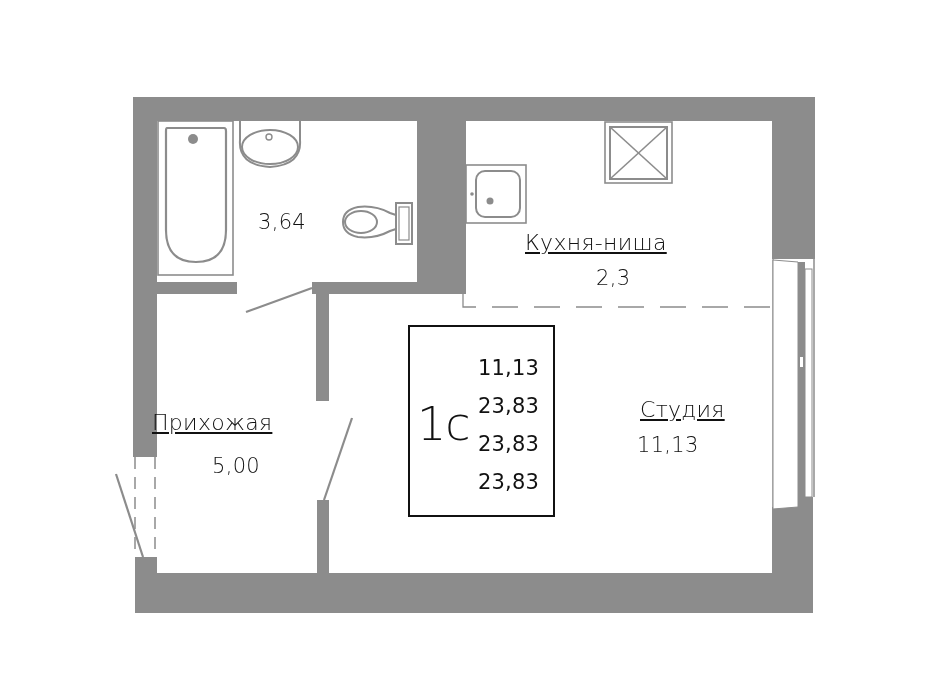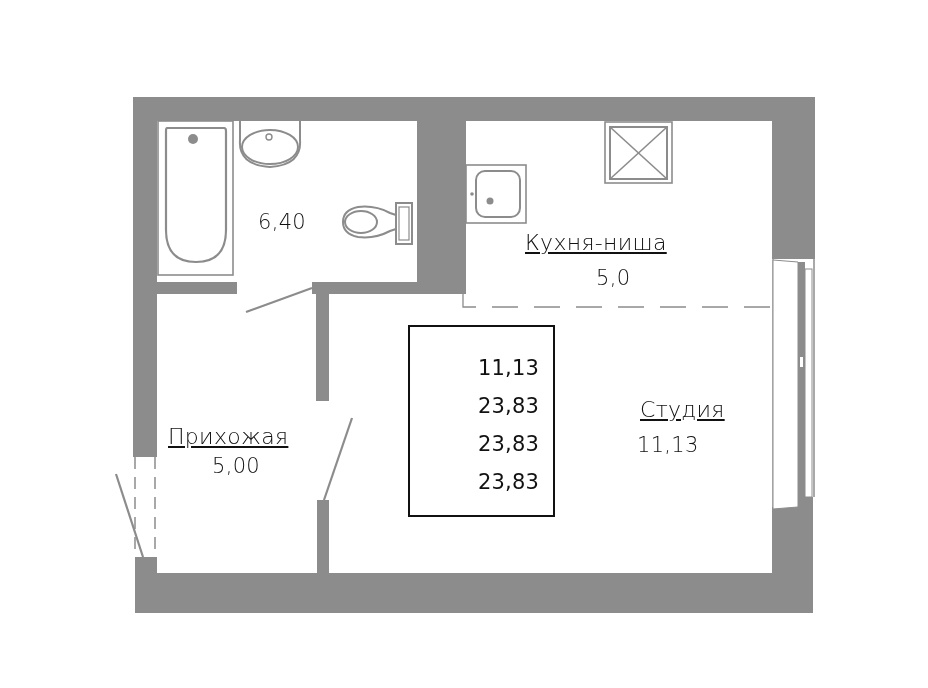--- a/index.html
+++ b/index.html
@@ -98,31 +98,32 @@
   </g>
 
   <g stroke="#8c8c8c" fill="none" stroke-width="1.6">
     <rect x="605" y="122" width="67" height="61"></rect>
     <rect x="610" y="127" width="57" height="52" stroke-width="2"></rect>
     <line x1="610" y1="127" x2="667" y2="179"></line>
     <line x1="667" y1="127" x2="610" y2="179"></line>
   </g>
 </svg>
 
-<div class="label room-area" style="left:258px; top:212px;">6,40</div>
+<div class="label room-area" style="left:258px; top:212px;">3,64</div>
 
 <div class="label room-name" style="left:525px; top:232px; width:170px; text-align:left;">Кухня-ниша</div>
-<div class="label room-area" style="left:596px; top:268px;">5,0</div>
+<div class="label room-area" style="left:596px; top:268px;">2,3</div>
 
-<div class="label room-name" style="left:168px; top:412px;margin-top:14px;">Прихожая</div>
+<div class="label room-name" style="left:152px; top:412px;">Прихожая</div>
 <div class="label room-area" style="left:212px; top:456px;">5,00</div>
 
 <div class="label room-name" style="left:640px; top:399px;">Студия</div>
 <div class="label room-area" style="left:637px; top:435px;">11,13</div>
 
 <div class="summary-box">
+  <div class="apt-type">1с</div>
   <div class="summary-vals">
     <div>11,13</div>
     <div>23,83</div>
     <div>23,83</div>
     <div>23,83</div>
   </div>
 </div>
 
 </body></html>

